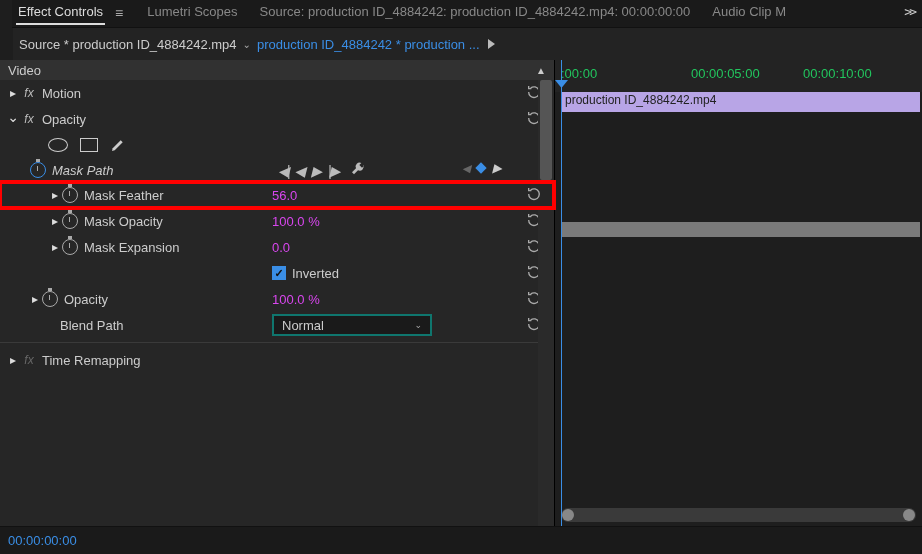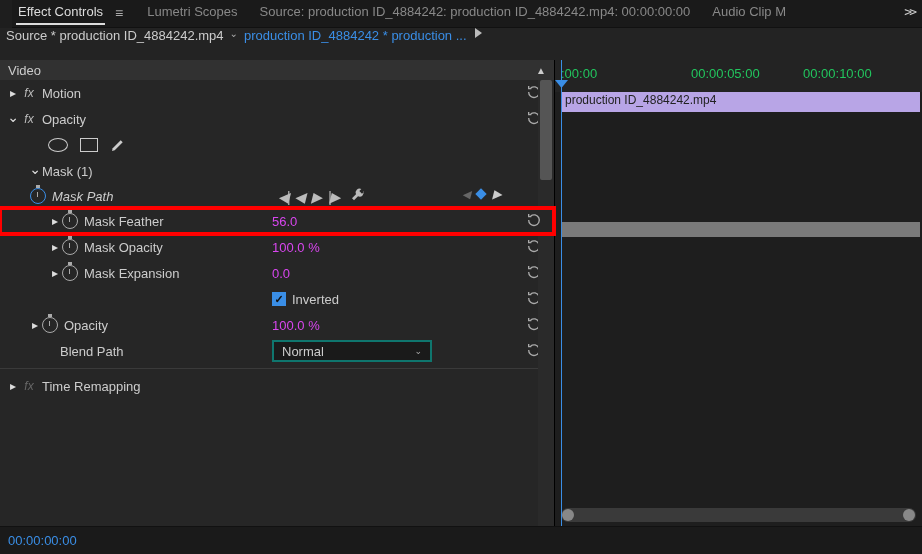--- a/index.html
+++ b/index.html
@@ -2,21 +2,21 @@
 <html><head>
 <meta charset="utf-8">
 <style>
   * { box-sizing: border-box; margin: 0; padding: 0; }
   html, body { width: 922px; height: 554px; overflow: hidden; background: #1e1e1e; color: #cccccc; font-family: "Segoe UI", Arial, sans-serif; font-size: 13px; }
   .top-tabs { display: flex; align-items: flex-start; height: 28px; padding: 0 4px; background: #1a1a1a; gap: 18px; font-size: 13px; color: #888; border-bottom: 1px solid #111; margin-left: 12px; }
   .top-tabs .tab { padding: 4px 2px 4px 2px; cursor: pointer; white-space: nowrap; }
   .top-tabs .active { color: #ddd; border-bottom: 2px solid #ddd; }
   .top-tabs .menu-icon { margin-left: -8px; margin-right: 4px; font-size: 14px; color: #aaa; padding-top: 5px; }
   .top-tabs .chev { margin-left: auto; padding: 4px 4px 0 0; font-family: monospace; letter-spacing: -3px; color:#ccc;}
-  .source-row { display: flex; align-items: flex-start; height: 32px; padding: 0 6px; background: #232323; font-size: 13px; }
+  .source-row { display: flex; align-items: center; height: 32px; padding: 0 6px; background: #232323; font-size: 13px; margin-left: 13px; }
   .src-label { color: #ccc; }
   .src-sep { margin: 0 6px; color: #aaa; }
   .src-active { color: #3a8ee6; white-space: nowrap; overflow: hidden; text-overflow: ellipsis; max-width: 240px; display: inline-block; }
   .play-tri { margin-left: 8px; width:0;height:0;border-top:5px solid transparent;border-bottom:5px solid transparent;border-left:7px solid #bbb; }
   .main { display: flex; height: 466px; }
   .panel { width: 554px; background: #262626; display: flex; flex-direction: column; position: relative; }
   .timeline { flex: 1; background: #1e1e1e; position: relative; border-left: 1px solid #000; }
   .video-header { display:flex; align-items:center; height:20px; background:#313131; padding:0 8px; color:#ccc; font-size:13px; }
   .video-header .up { margin-left:auto; font-size:10px; }
   .row { display:flex; align-items:center; height:26px; padding-left:6px; position:relative; }
@@ -129,24 +129,20 @@
         <span class="ellipse"></span>
         <span class="rect"></span>
         <span class="pen">
           <svg viewBox="0 0 24 24">
               <path d="M3 21l4-1 12-12-3-3L4 17l-1 4z" fill="#ccc"></path>
             </svg>
         </span>
       </div>
     </div>
 
-    <div class="row indent1">
-      <span class="twirl open"></span>
-      <span class="label">Mask (1)</span>
-    </div>
 
     <div class="row indent3" style="height:24px;">
       <span class="stopwatch" style="border-color:#3a8ee6;"></span>
       <span class="label">Mask Path</span>
       <div class="maskpath-ctrl keynav">
         <span class="kn-skip">◀|</span>
         <span>◀</span>
         <span>▶</span>
         <span class="kn-skip">|▶</span>
         <span class="wrench">

